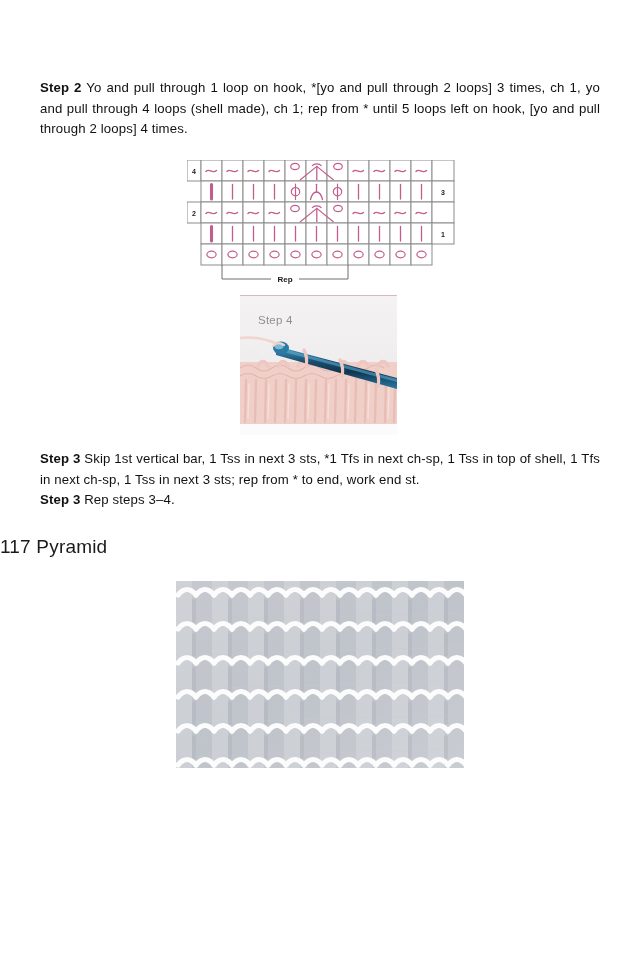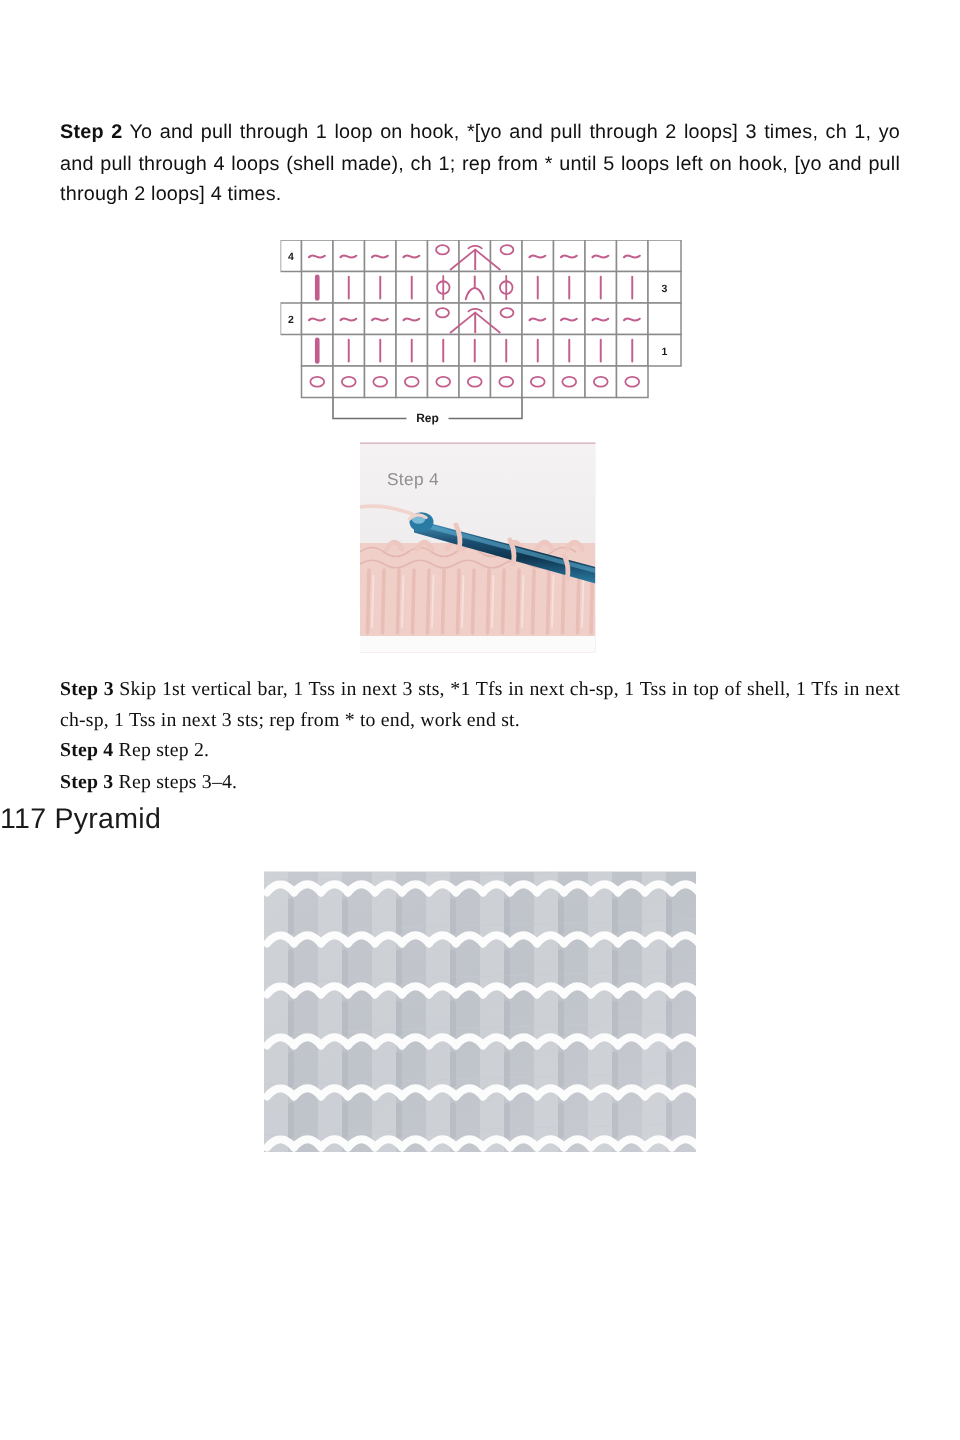--- a/index.html
+++ b/index.html
@@ -29,21 +29,21 @@
     width: 560px;
     font-size: 13.2px;
     line-height: 20.5px;
     text-align: justify;
     color: #111111;
     letter-spacing: 0.01em;
   }
   .step-label { font-weight: bold; }
 
   #step2-block { top: 60px; }
-  #step3-block { top: 431px; font-family: Liberation Serif, serif; }
+  #step3-block { top: 431px; }
   #closing-block { top: 758px; }
 
   
   .chart-wrap {
     position: absolute;
     left: 187px;
     top: 142px;
     width: 268px;
     height: 128px;
   }
@@ -372,21 +372,20 @@
           <path d="M 100 64 q 4 8 2 16"></path>
           <path d="M 136 74 q 4 8 2 16"></path>
         </g>
       </g>
     </svg>
     <div class="caption">Step 4</div>
   </div>
 
   <div class="body-text" id="step3-block">
     <div><span class="step-label">Step 3</span><span> Skip 1st vertical bar, 1 Tss in next 3 sts, *1 Tfs in next ch-sp, 1 Tss in top of shell, 1 Tfs in next ch-sp, 1 Tss in next 3 sts; rep from * to end, work end st.</span></div>
-    <div class="no-justify"><span class="step-label">Step 4</span><span> Rep step 2.</span></div>
     <div class="no-justify"><span class="step-label">Step 3</span><span> Rep steps 3–4.</span></div>
   </div>
 
   <div class="heading">117 Pyramid</div>
 
   <div class="photo-swatch">
     <svg width="288" height="187" viewBox="0 0 288 187" xmlns="http://www.w3.org/2000/svg">
       <defs>
         <linearGradient id="swBg" x1="0" y1="0" x2="1" y2="1">
           <stop offset="0%" stop-color="#c6c9cf"></stop>

